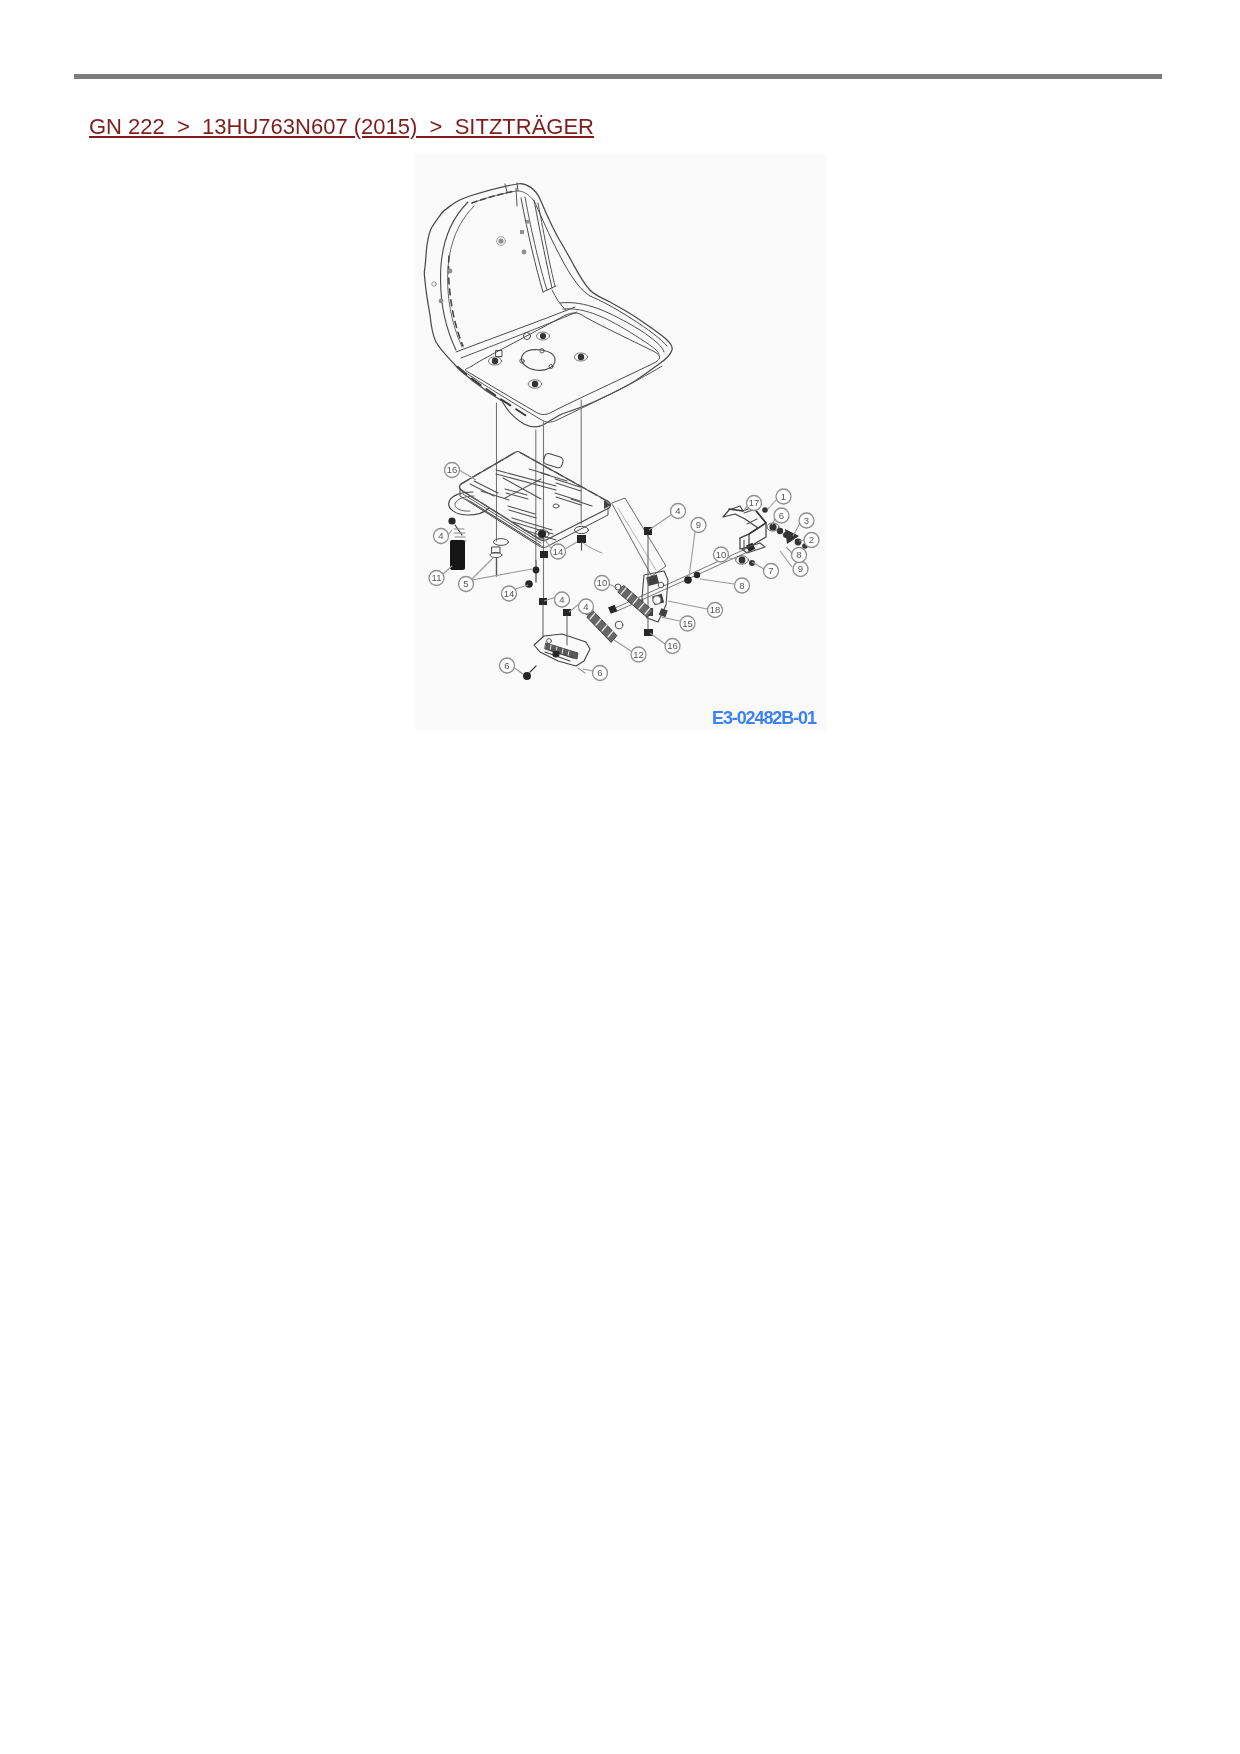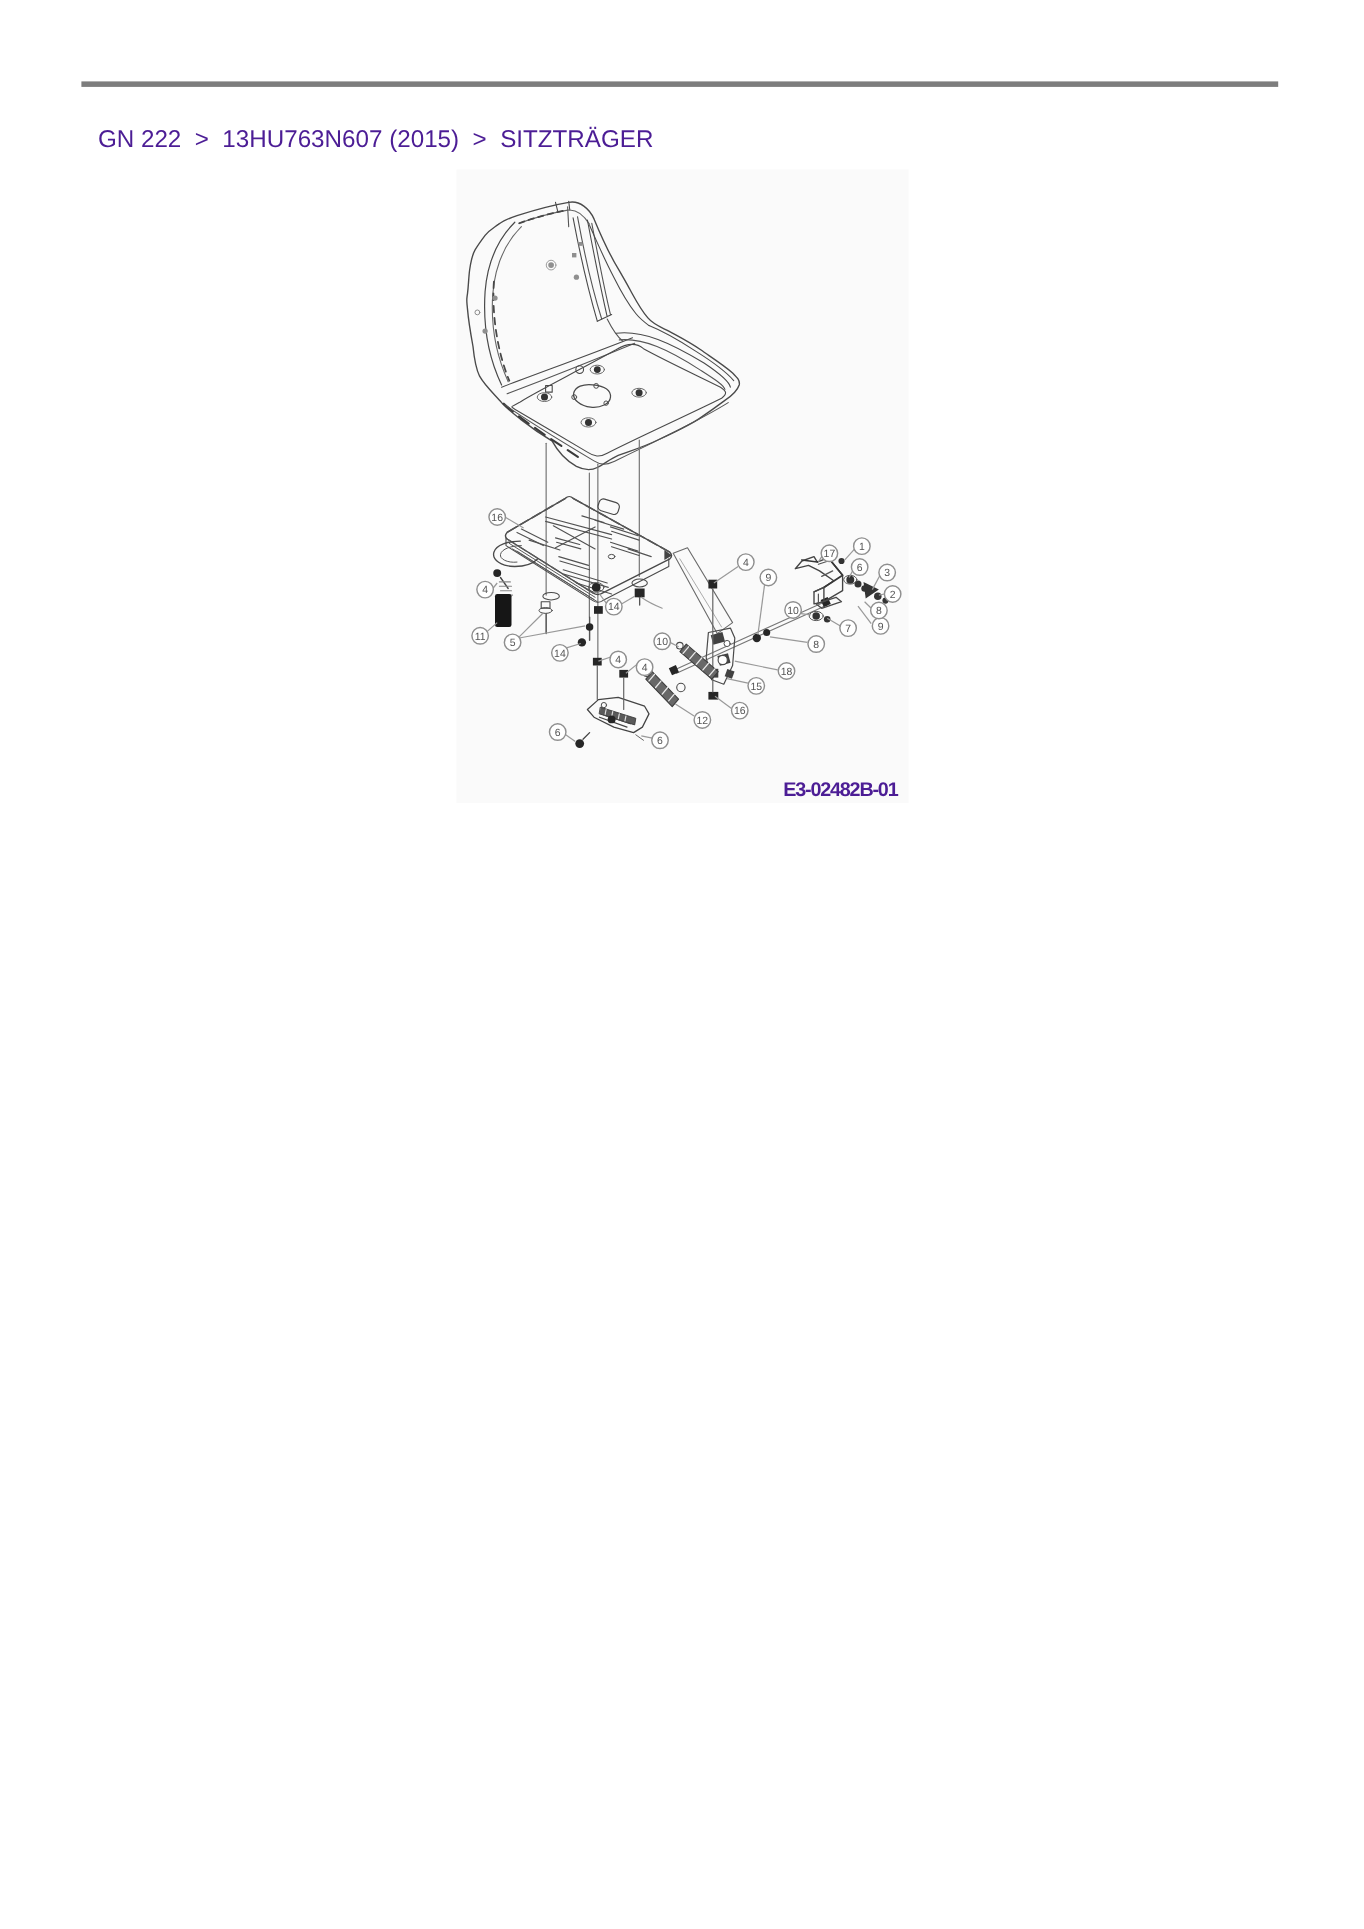--- a/index.html
+++ b/index.html
@@ -6,21 +6,21 @@
   body{width:1240px;height:1754px;position:relative;font-family:"Liberation Sans",sans-serif;}
   .abs{position:absolute;}
   svg.abs{filter:blur(0.45px);}
   body{will-change:transform;}
 </style>
 </head>
 <body>
 
 <div class="abs" style="left:74px;top:74px;width:1088px;height:4.5px;background:#7d7d7d;"></div>
 
-<div class="abs" style="left:89px;top:114px;font-size:22px;color:#4c1d95;white-space:nowrap;">GN 222&nbsp;&nbsp;&gt;&nbsp;&nbsp;13HU763N607 (2015)&nbsp;&nbsp;&gt;&nbsp;&nbsp;SITZTRÄGER</div>
+<div class="abs" style="left:89px;top:114px;font-size:22px;color:#7f1d1d;white-space:nowrap;text-decoration:underline;">GN 222&nbsp;&nbsp;&gt;&nbsp;&nbsp;13HU763N607 (2015)&nbsp;&nbsp;&gt;&nbsp;&nbsp;SITZTRÄGER</div>
 
 <div class="abs" style="left:415px;top:154px;width:411px;height:576px;background:#fafafa;"></div>
 
 <svg class="abs" style="left:0;top:0;" width="1240" height="1754" viewBox="0 0 1240 1754">
   <g fill="none" stroke="#4a4a4a" stroke-width="1.25" stroke-linecap="round" stroke-linejoin="round">
 
     <g>
       <path d="M517,184 C527,182 536,190 540,199 C545,211 553,230 563,246 C567,253 570,258 572,262 C577,271 582,281 589,289 C594,295 600,297 608,301 C617,306 627,311 637,318 C647,325 658,332 666,339 C670,343 673,346 672,350 C670,356 665,360 659,364 C651,370 644,375 635,381 C624,388 611,394 598,400 C586,406 573,410 562,414 C555,417 549,422 543,425 C537,428 530,427 524,424 C517,420 509,414 502,401 C492,395 482,388 473,381 C466,375 460,371 456,366 C450,359 441,351 436,342 C432,334 431,325 430,315 C428,304 426,293 425,281 C424,271 424,274 425,267 C426,259 426,252 427,245 C428,238 429,232 432,227 C435,222 438,218 441,214 C445,209 449,207 453,204 C458,200 464,198 470,196 C486,191 505,186 517,184 Z"></path>
 
       <path d="M505,184 L507,192 M517,183 L518,191" stroke-width="1.0"></path>
@@ -457,13 +457,13 @@
         <text x="698.5" y="528.4" fill="#555">9</text>
       </g>
 
     <g>
         <circle cx="678" cy="511" r="7.5" fill="#fff" stroke="#8f8f8f" stroke-width="1.3"></circle>
         <text x="678" y="514.4" fill="#555">4</text>
       </g>
   </g>
 </svg>
 
-<div class="abs" style="left:712px;top:708px;font-size:18px;font-weight:bold;color:#4c1d95;letter-spacing:-1.1px;">E3-02482B-01</div>
+<div class="abs" style="left:712px;top:708px;font-size:18px;font-weight:bold;color:#3b82f6;letter-spacing:-1.1px;">E3-02482B-01</div>
 
 </body></html>

